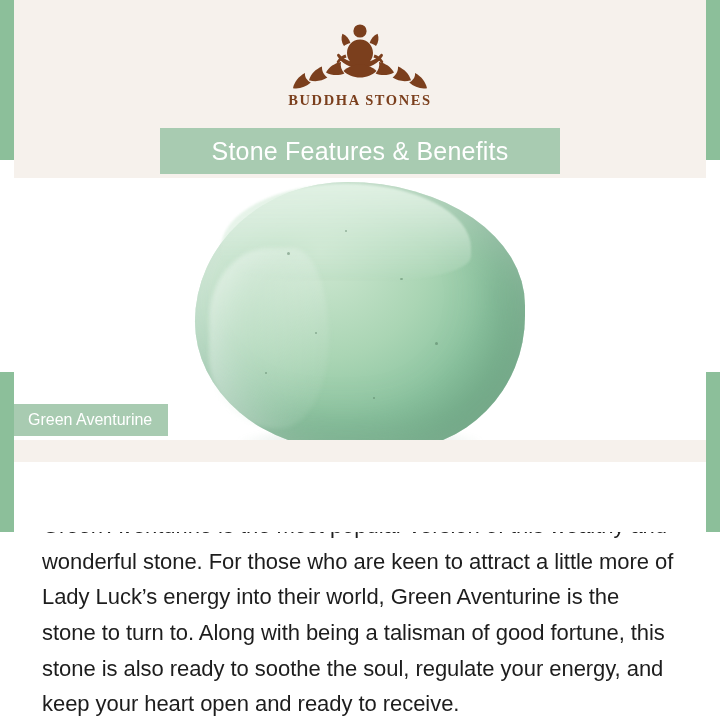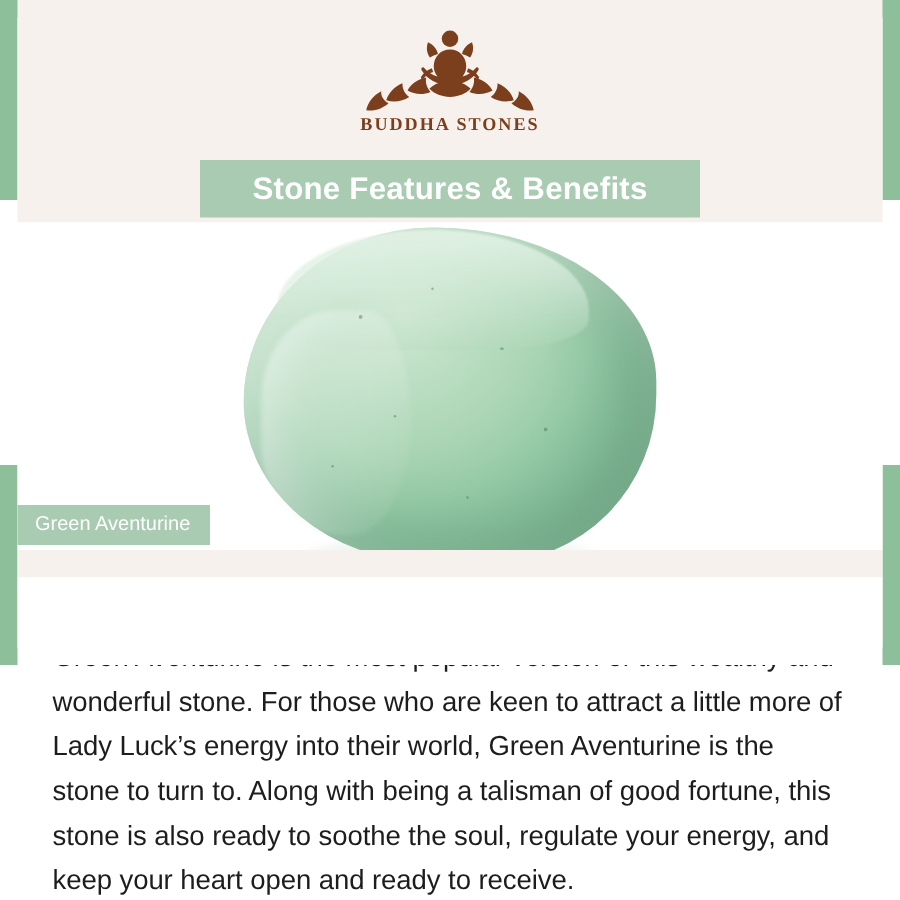--- a/index.html
+++ b/index.html
@@ -74,21 +74,21 @@
     top: 128px;
     width: 400px;
     height: 46px;
     background: #a8cbb1;
     display: flex;
     align-items: center;
     justify-content: center;
   }
   .title-band .title-text {
     font-size: 25px;
-    font-weight: bold;
+    font-weight: normal;
     color: #ffffff;
     letter-spacing: 0.2px;
     white-space: nowrap;
   }
 
   
   .hero {
     position: absolute;
     left: 14px;
     top: 178px;

